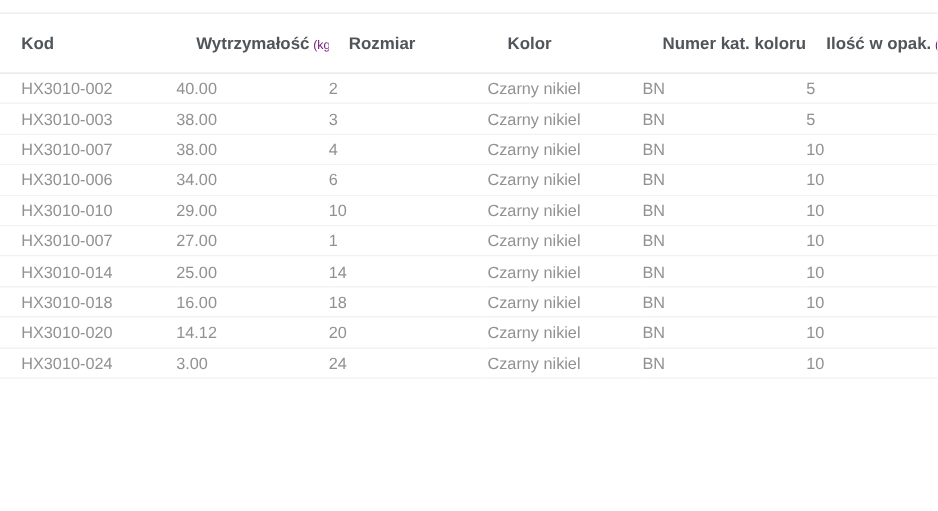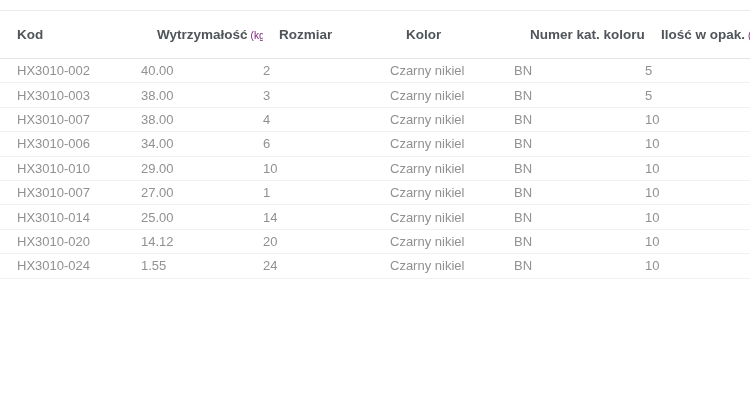--- a/index.html
+++ b/index.html
@@ -137,29 +137,37 @@
       </tr>
       <tr>
         <td>HX3010-014</td>
         <td>25.00</td>
         <td>14</td>
         <td>Czarny nikiel</td>
         <td>BN</td>
         <td>10</td>
       </tr>
       <tr>
+        <td>HX3010-018</td>
+        <td>16.00</td>
+        <td>18</td>
+        <td>Czarny nikiel</td>
+        <td>BN</td>
+        <td>10</td>
+      </tr>
+      <tr>
         <td>HX3010-020</td>
         <td>14.12</td>
         <td>20</td>
         <td>Czarny nikiel</td>
         <td>BN</td>
         <td>10</td>
       </tr>
       <tr>
         <td>HX3010-024</td>
-        <td>1.55</td>
+        <td>3.00</td>
         <td>24</td>
         <td>Czarny nikiel</td>
         <td>BN</td>
         <td>10</td>
       </tr>
     </tbody>
 </table>
 
 </body></html>

